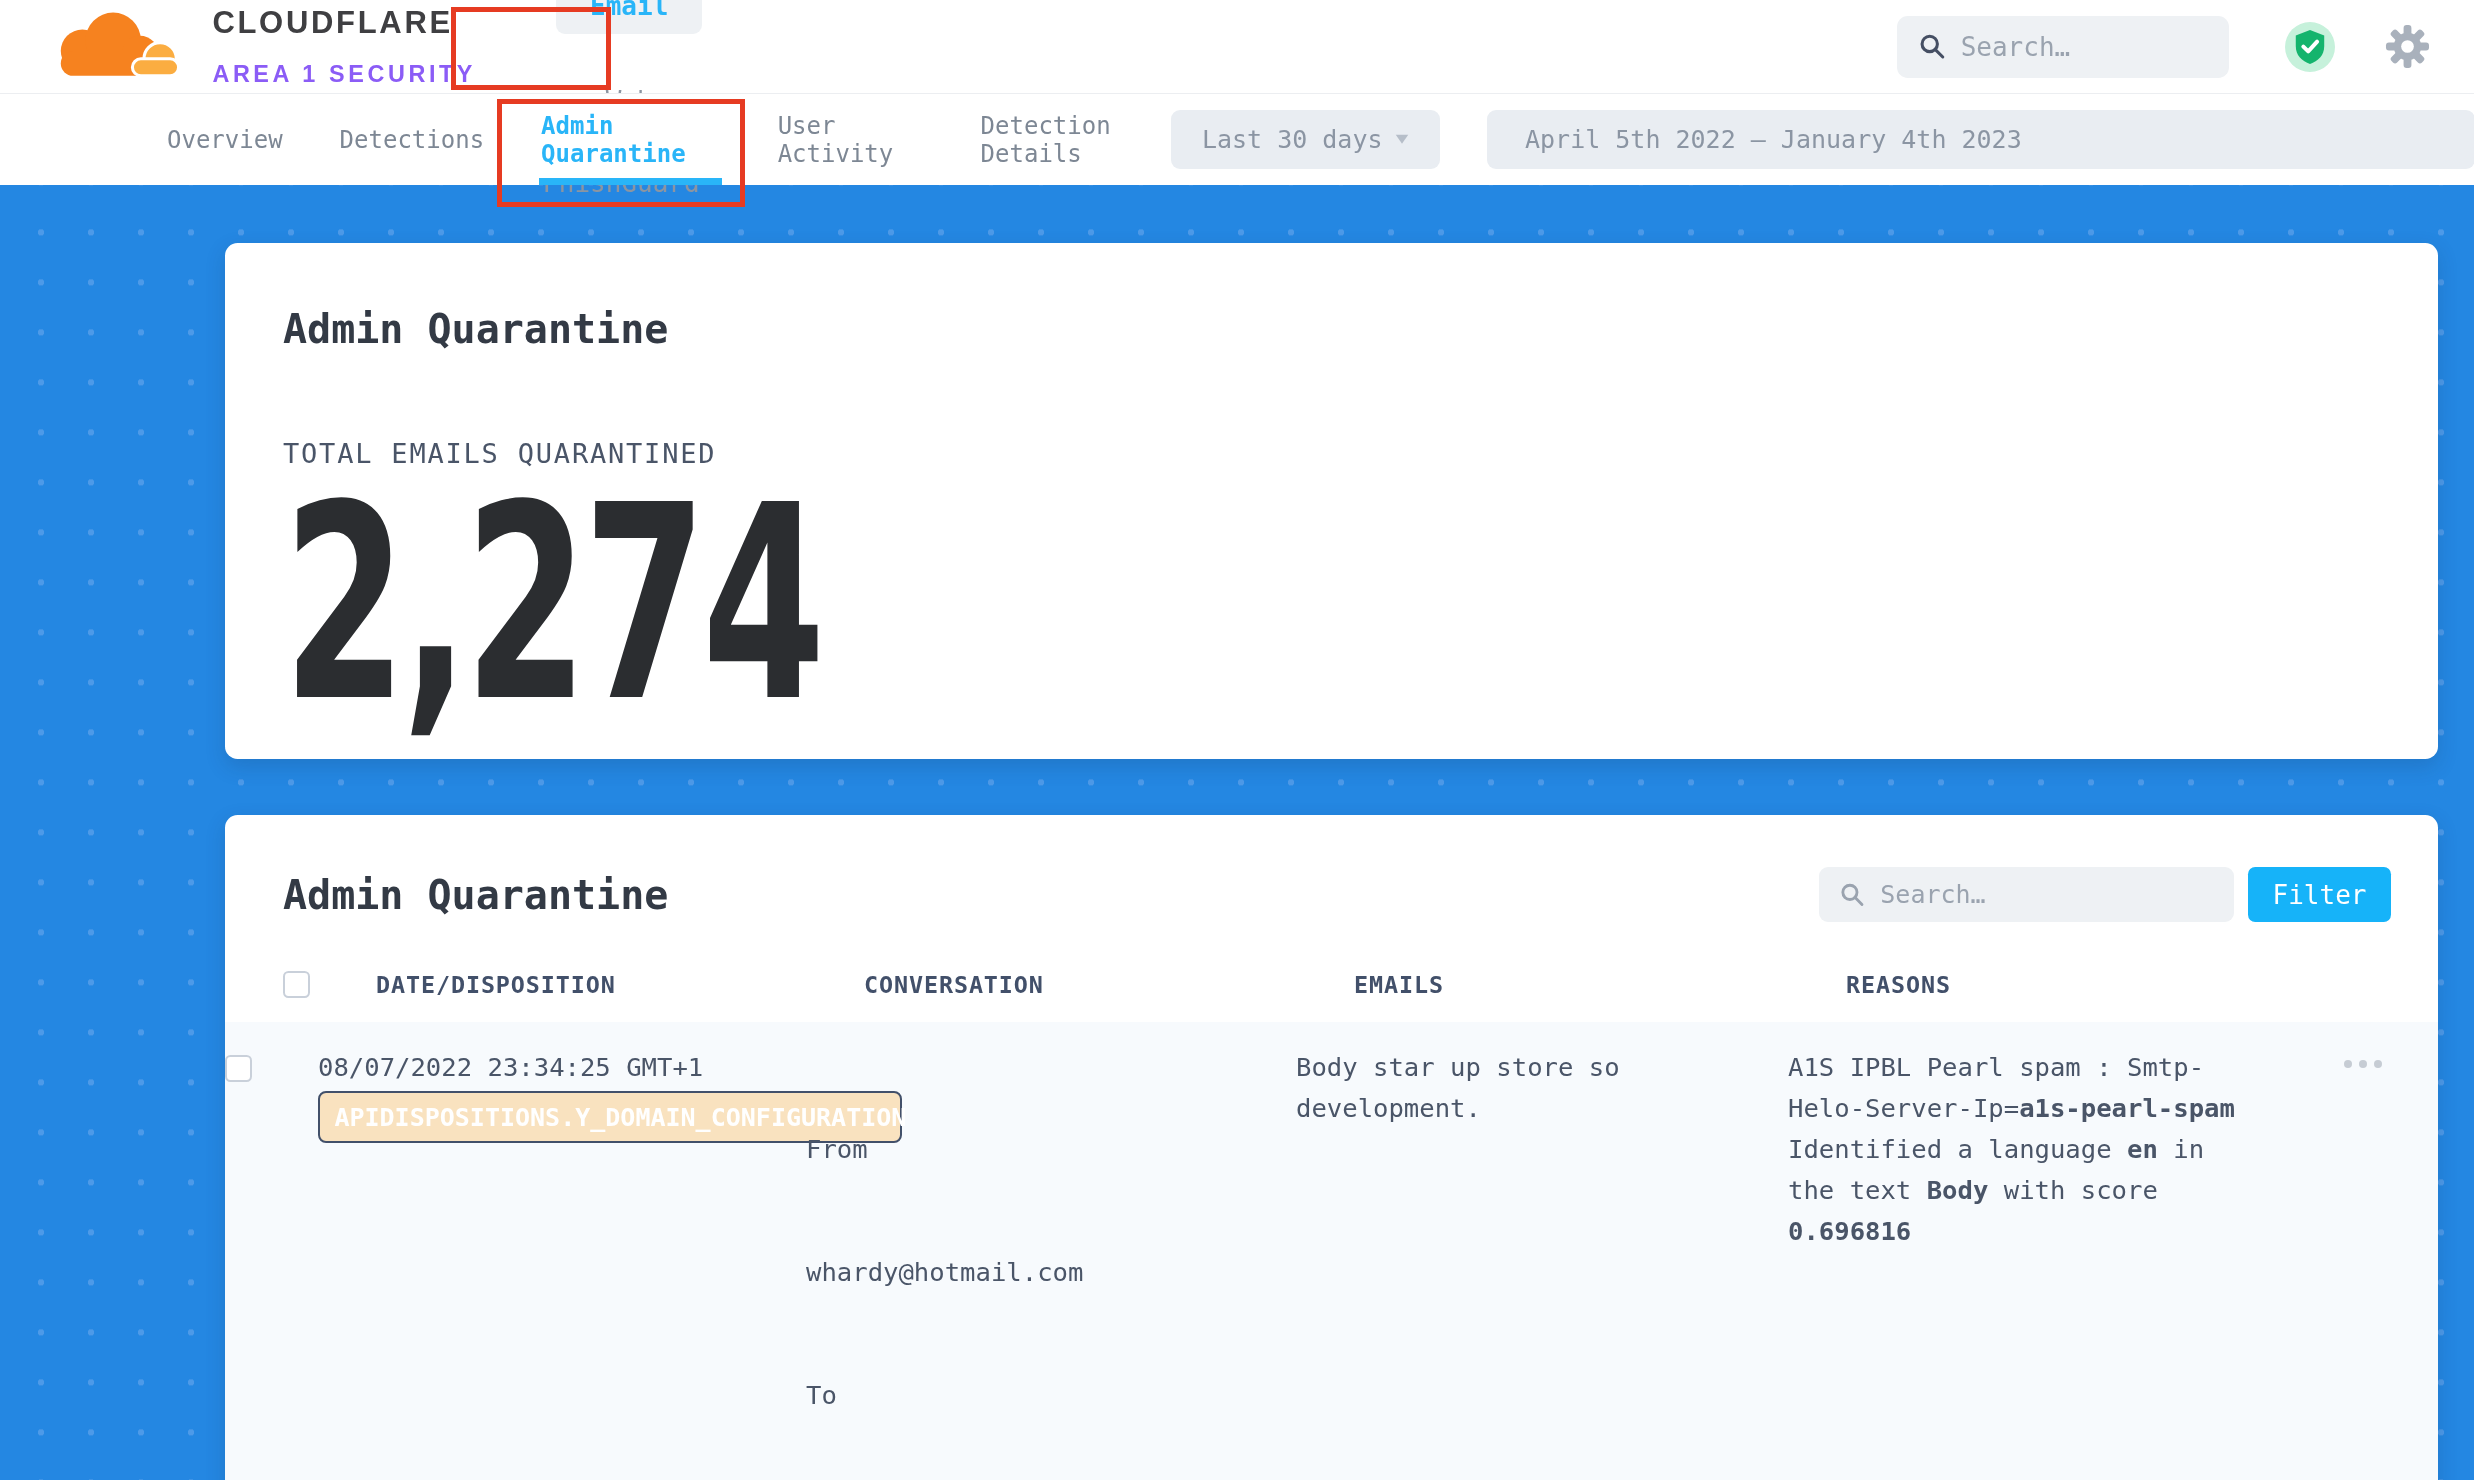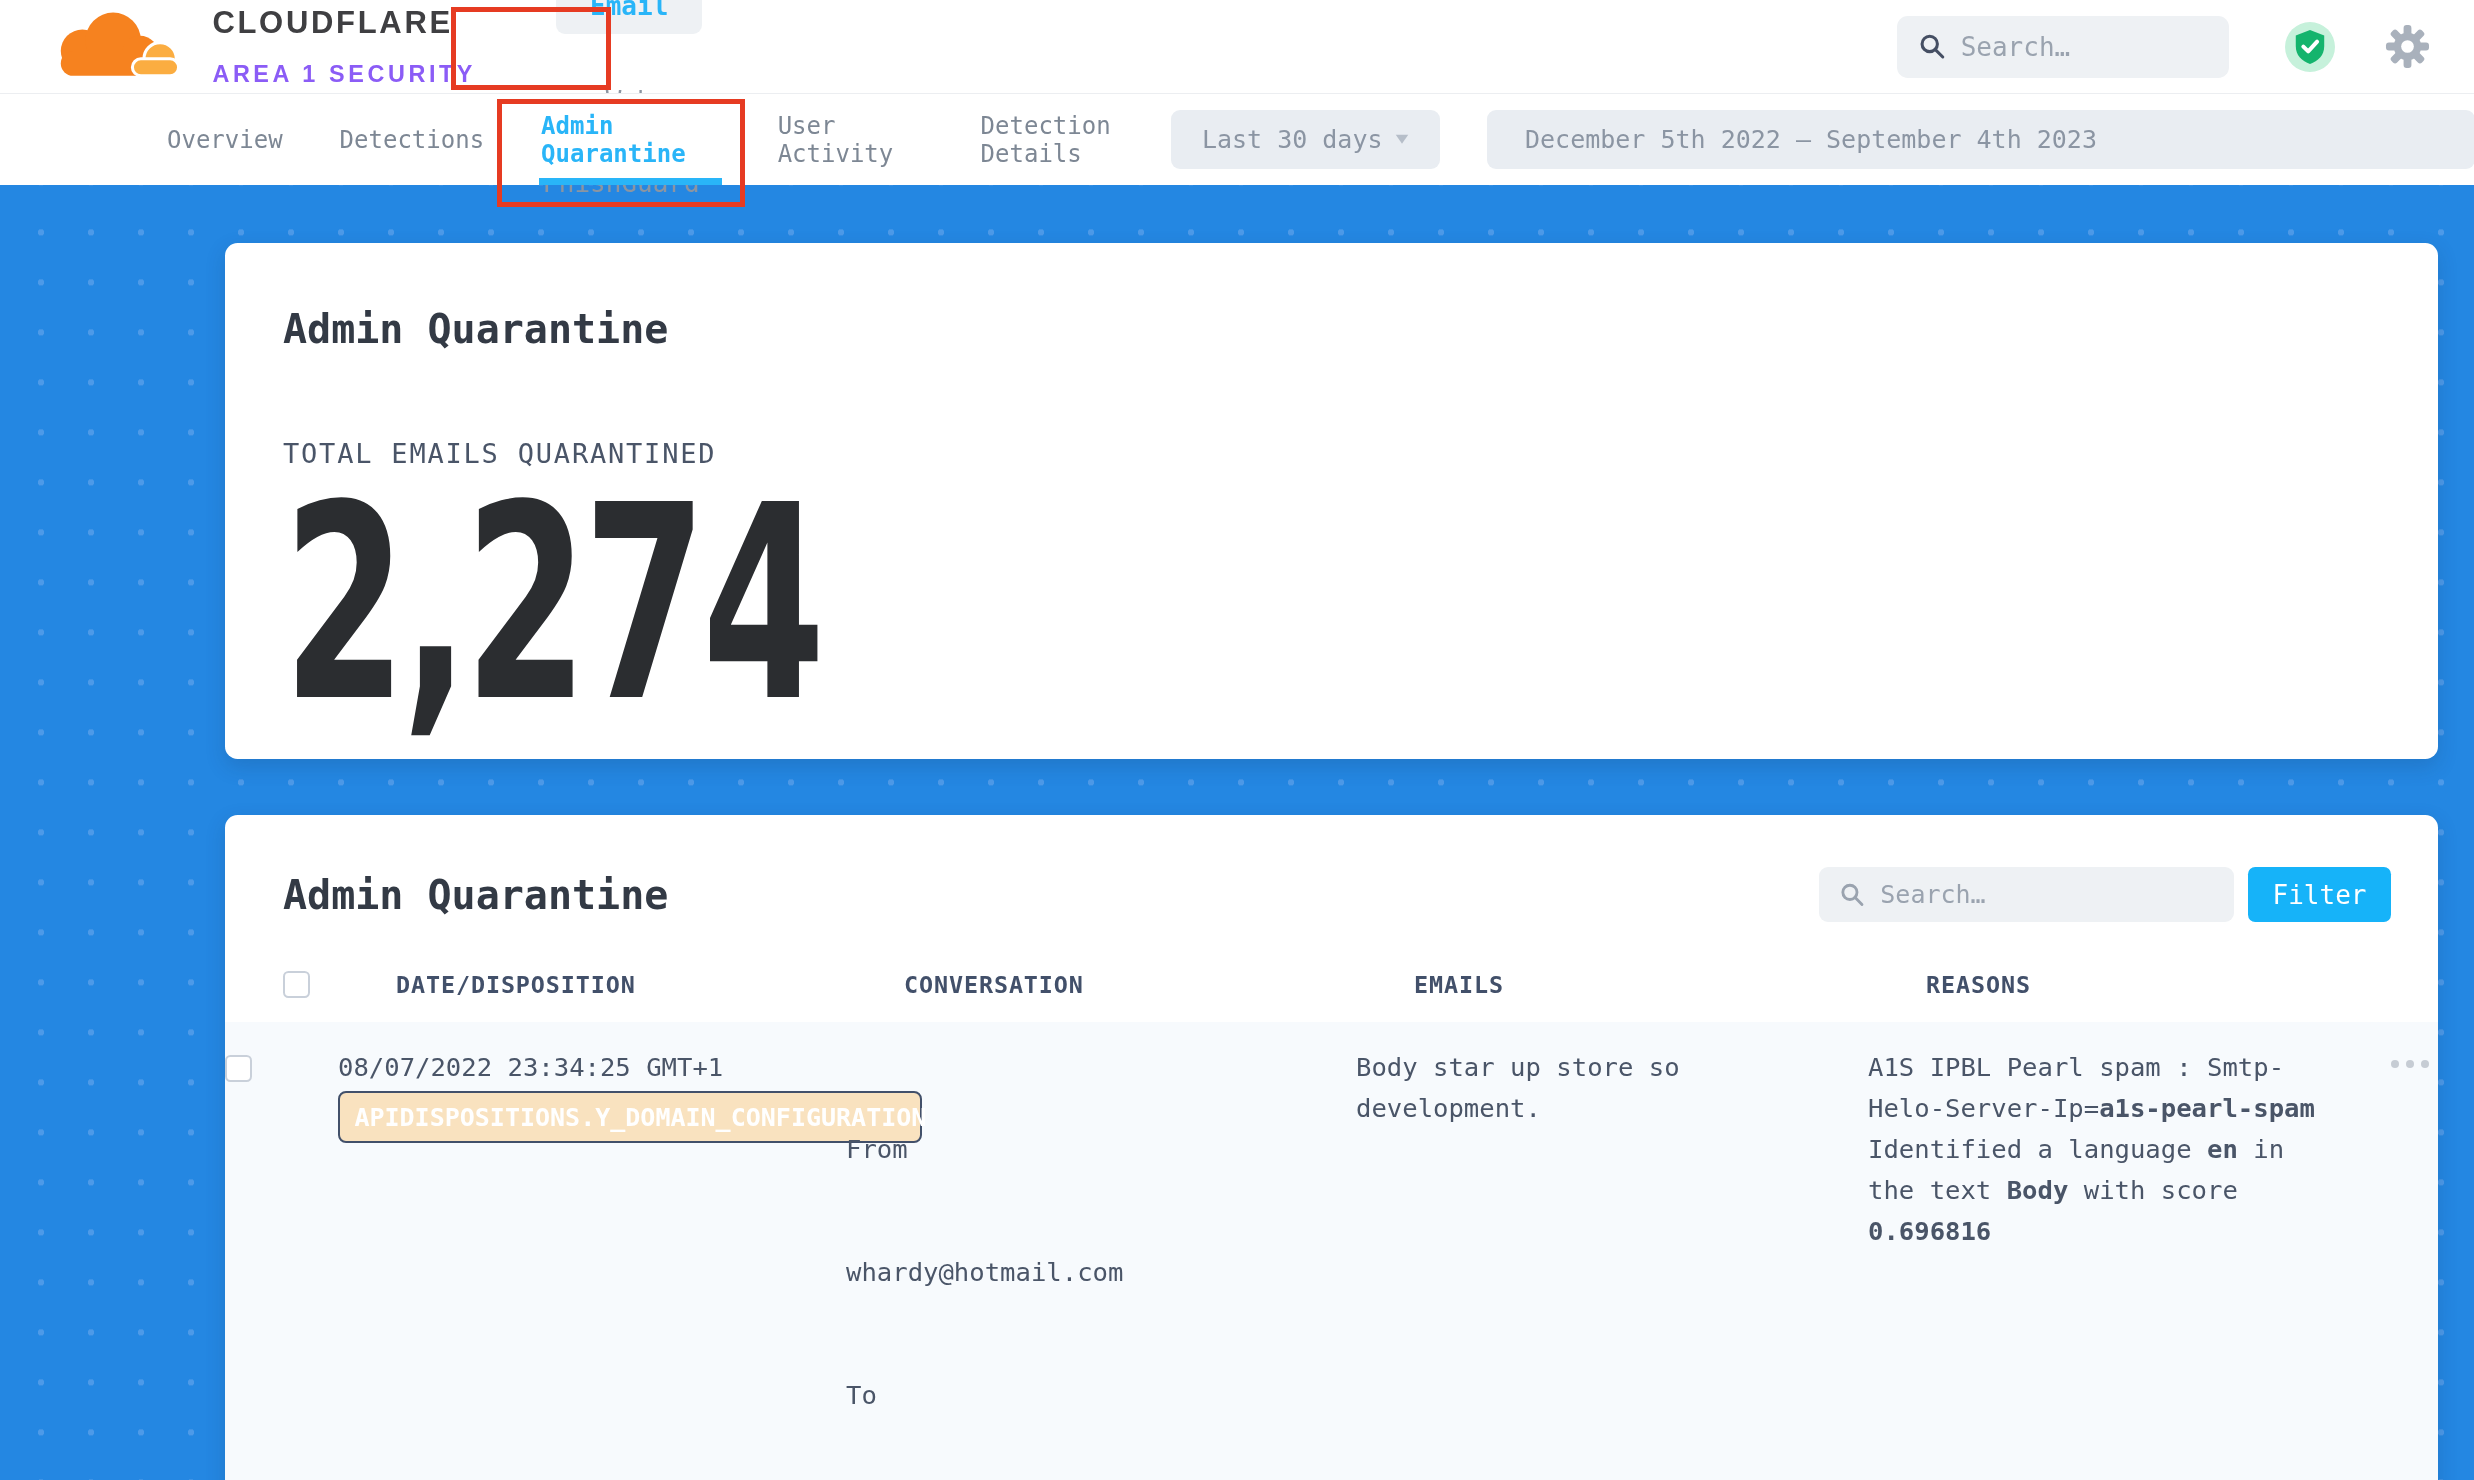--- a/index.html
+++ b/index.html
@@ -46,21 +46,21 @@
   .metric-label { margin-top:86px; font-size:27px; letter-spacing:1.8px; color:#4a5568; }
   .metric-value { display:inline-block; margin-top:27px; font-family:"DejaVu Sans","Liberation Sans",sans-serif; font-weight:700; font-size:269px; line-height:0.8; letter-spacing:-7.2px; color:#2b2d30; transform:scaleX(0.66); transform-origin:left center; }
 
   .card-table { margin-top:56px; min-height:683px; padding-top:52px; overflow:hidden; }
   .table-head { display:flex; align-items:center; padding:0 47px 0 58px; }
   .table-tools { margin-left:auto; display:flex; align-items:center; gap:14.4px; }
   .card-search { width:415px; height:55px; border-radius:9px; }
   .card-search input { font-size:25px; }
   .filter-btn { width:143px; height:55px; border-radius:7.2px; background:#16b3f9; color:#fff; font-family:inherit; font-size:26px; border:none; cursor:pointer; }
 
-  .grid { display:grid; grid-template-columns:93px 488px 490px 492px 503px 1fr; padding-left:58px;gap:20px; }
+  .grid { display:grid; grid-template-columns:93px 488px 490px 492px 503px 1fr; padding-left:58px; }
   .thead-row { margin-top:49px; padding-bottom:23.4px; }
   .th { font-size:23.4px; font-weight:700; letter-spacing:0.9px; color:#42506a; }
   .checkbox { width:27px; height:27px; border:2.7px solid #c9d0da; border-radius:5.4px; background:#fff; cursor:pointer; }
   .trow { padding:25px 0; position:relative; }
   .trow.tint { background:#f7fafd; }
   .cell { font-size:25.6px; line-height:41px; color:#4a5568; }
   .c-check .checkbox { margin-top:7.2px; }
   .c-date { position:relative; }
   .badge { position:absolute; left:0; top:44px; width:584px; height:52px; background:#f9e2bf; border:2.7px solid #42506a; border-radius:8px; display:flex; align-items:center; padding-left:14.4px; z-index:1; }
   .badge span { color:#fff; font-weight:700; font-size:25px; white-space:nowrap; }
@@ -156,21 +156,21 @@
       <div class="tab">Detection Details</div>
     </div>
     <div class="nav2-right">
       <div class="control-box period-box">
         <span>Last 30 days</span>
         <svg width="16" height="12.6" viewBox="0 0 18 14">
           <path d="M2 2 L9 12 L16 2 Z" fill="#b6bec9"></path>
         </svg>
       </div>
       <div class="control-box date-box">
-        <span>December 5th 2022 — September 4th 2023</span>
+        <span>April 5th 2022 — January 4th 2023</span>
       </div>
     </div>
   </nav>
 
   <main class="blue">
 
     <section class="card card-stats">
       <h1 class="card-title">Admin Quarantine</h1>
       <div class="metric-label">TOTAL EMAILS QUARANTINED</div>
       <div class="metric-value">2,274</div>

